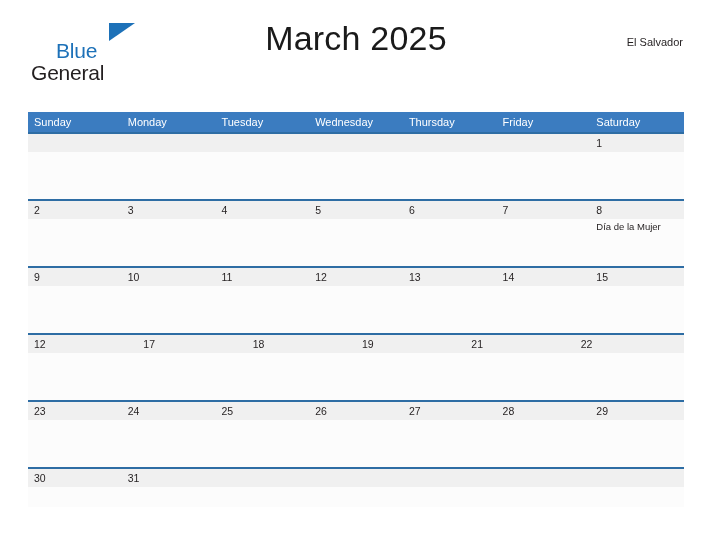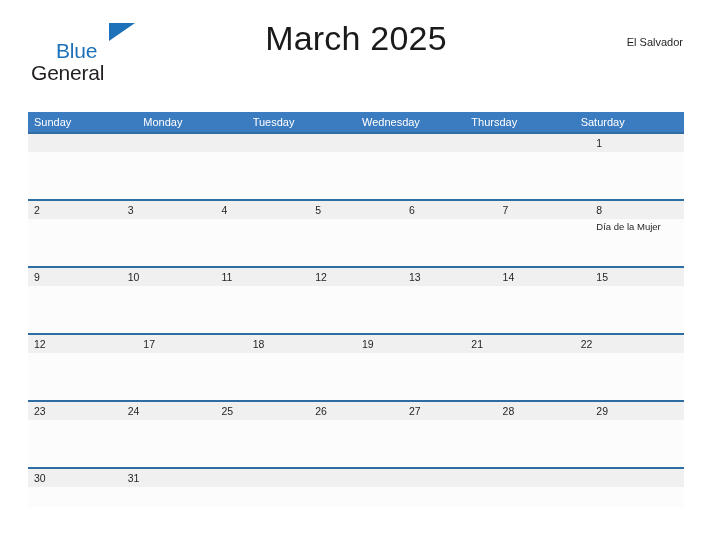--- a/index.html
+++ b/index.html
@@ -182,20 +182,21 @@
   </div>
 
   <div class="calendar">
 
     <div class="weekday-row">
       <div class="weekday-cell">Sunday</div>
       <div class="weekday-cell">Monday</div>
       <div class="weekday-cell">Tuesday</div>
       <div class="weekday-cell">Wednesday</div>
       <div class="weekday-cell">Thursday</div>
+      <div class="weekday-cell">Friday</div>
       <div class="weekday-cell">Saturday</div>
     </div>
 
     <div id="weeks-container">
         <div class="week-row">
           <div class="day-cell empty">
             <div class="day-band">
               <span class="day-number"></span>
             </div>
           </div>

